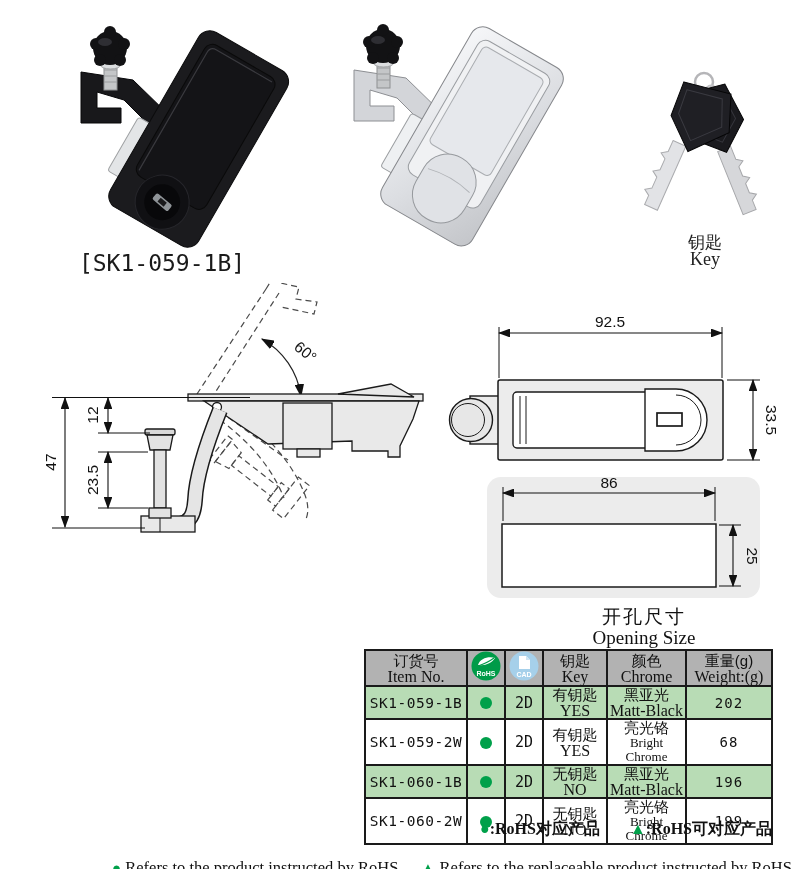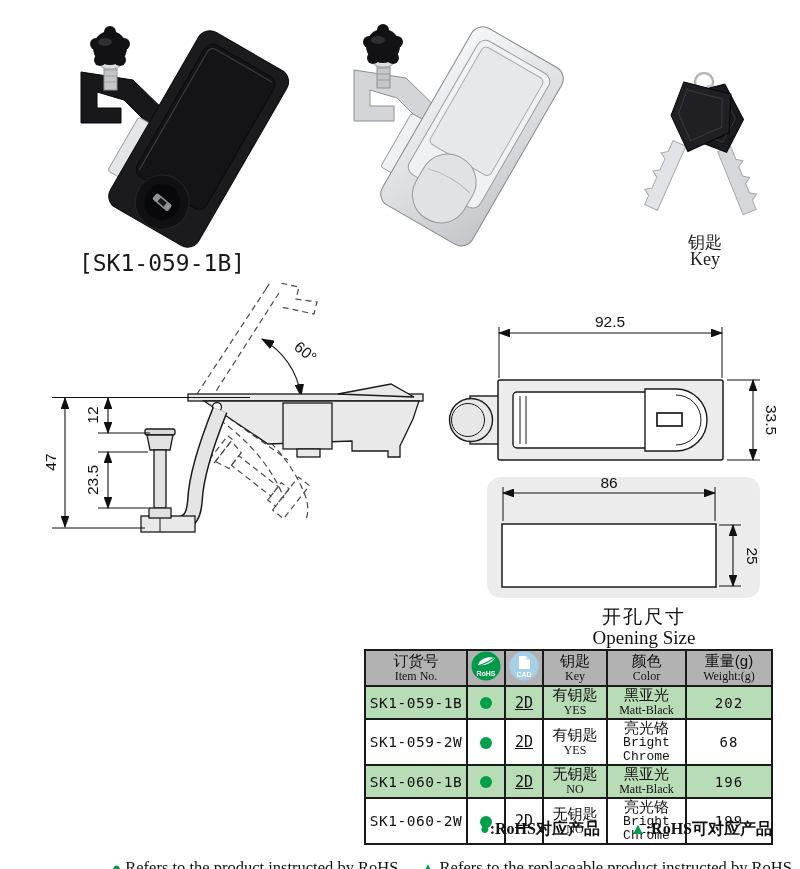--- a/index.html
+++ b/index.html
@@ -12,24 +12,24 @@
   .key-en{position:absolute;font-family:"Liberation Serif",serif;font-size:18px;color:#222;transform:translateX(-50%);}
 
   
   table.spec{position:absolute;left:364px;top:649px;border-collapse:collapse;table-layout:fixed;}
   table.spec td,table.spec th{border:2px solid #1a1a1a;padding:0;text-align:center;vertical-align:middle;font-weight:normal;}
   table.spec tr{height:20px;}
   table.spec thead tr{height:35px;background:#b2b2b2;}
   table.spec tbody tr:nth-child(odd){background:#b8dcb5;}
   table.spec tbody tr:nth-child(even){background:#ffffff;}
   .cn{font-size:15px;line-height:16px;color:#111;}
-  .en{font-family:"Liberation Serif",serif;font-size:12px;line-height:15px;color:#111;}
-  .en-sm{font-family:Liberation Mono, monospace;font-size:13px;line-height:14px;color:#111;}
+  .en{font-family:"Liberation Serif",serif;font-size:16px;line-height:15px;color:#111;}
+  .en-sm{font-family:Liberation Serif, serif;font-size:13px;line-height:14px;color:#111;}
   .item-code{font-family:"DejaVu Sans Mono",monospace;font-size:14.5px;letter-spacing:.5px;}
-  .cad2d{font-size:15px;font-family:"DejaVu Sans Mono",monospace;text-decoration:underline;}
+  .cad2d{font-size:15px;font-family:"DejaVu Sans Mono",monospace;}
   .wt{font-family:"DejaVu Sans Mono",monospace;font-size:14px;letter-spacing:1px;}
   .dot{display:inline-block;width:12px;height:12px;border-radius:50%;background:#00a04a;vertical-align:middle;}
 
   .legend{position:absolute;top:819px;right:28px;font-size:16px;white-space:nowrap;color:#111;font-weight:600;font-family:Liberation Serif, serif;}
   .legend .g{color:#00a04a;font-weight:normal;}
   .footnote{position:absolute;top:858px;left:452px;transform:translateX(-50%);
         font-family:"Liberation Serif",serif;font-size:16.5px;white-space:nowrap;color:#111;}
   .footnote .g{color:#00a04a;font-family:"Liberation Sans",sans-serif;font-size:15px;}
 
   svg text.dim{font-family:"Liberation Sans",sans-serif;font-size:15.5px;fill:#111;}
@@ -259,21 +259,21 @@
             <path d="M17,5 L17,9 L21,9 Z" fill="#cfe6f5"></path>
             <text x="15" y="26" text-anchor="middle" font-size="7" font-weight="bold" fill="#fff">CAD</text>
           </svg>
         </th>
         <th>
           <div class="cn">钥匙</div>
           <div class="en">Key</div>
         </th>
         <th>
           <div class="cn">颜色</div>
-          <div class="en">Color</div>
+          <div class="en">Chrome</div>
         </th>
         <th>
           <div class="cn">重量(g)</div>
           <div class="en">Weight:(g)</div>
         </th>
       </tr>
     </thead>
     <tbody>
       <tr>
         <td class="item-code">SK1-059-1B</td>

